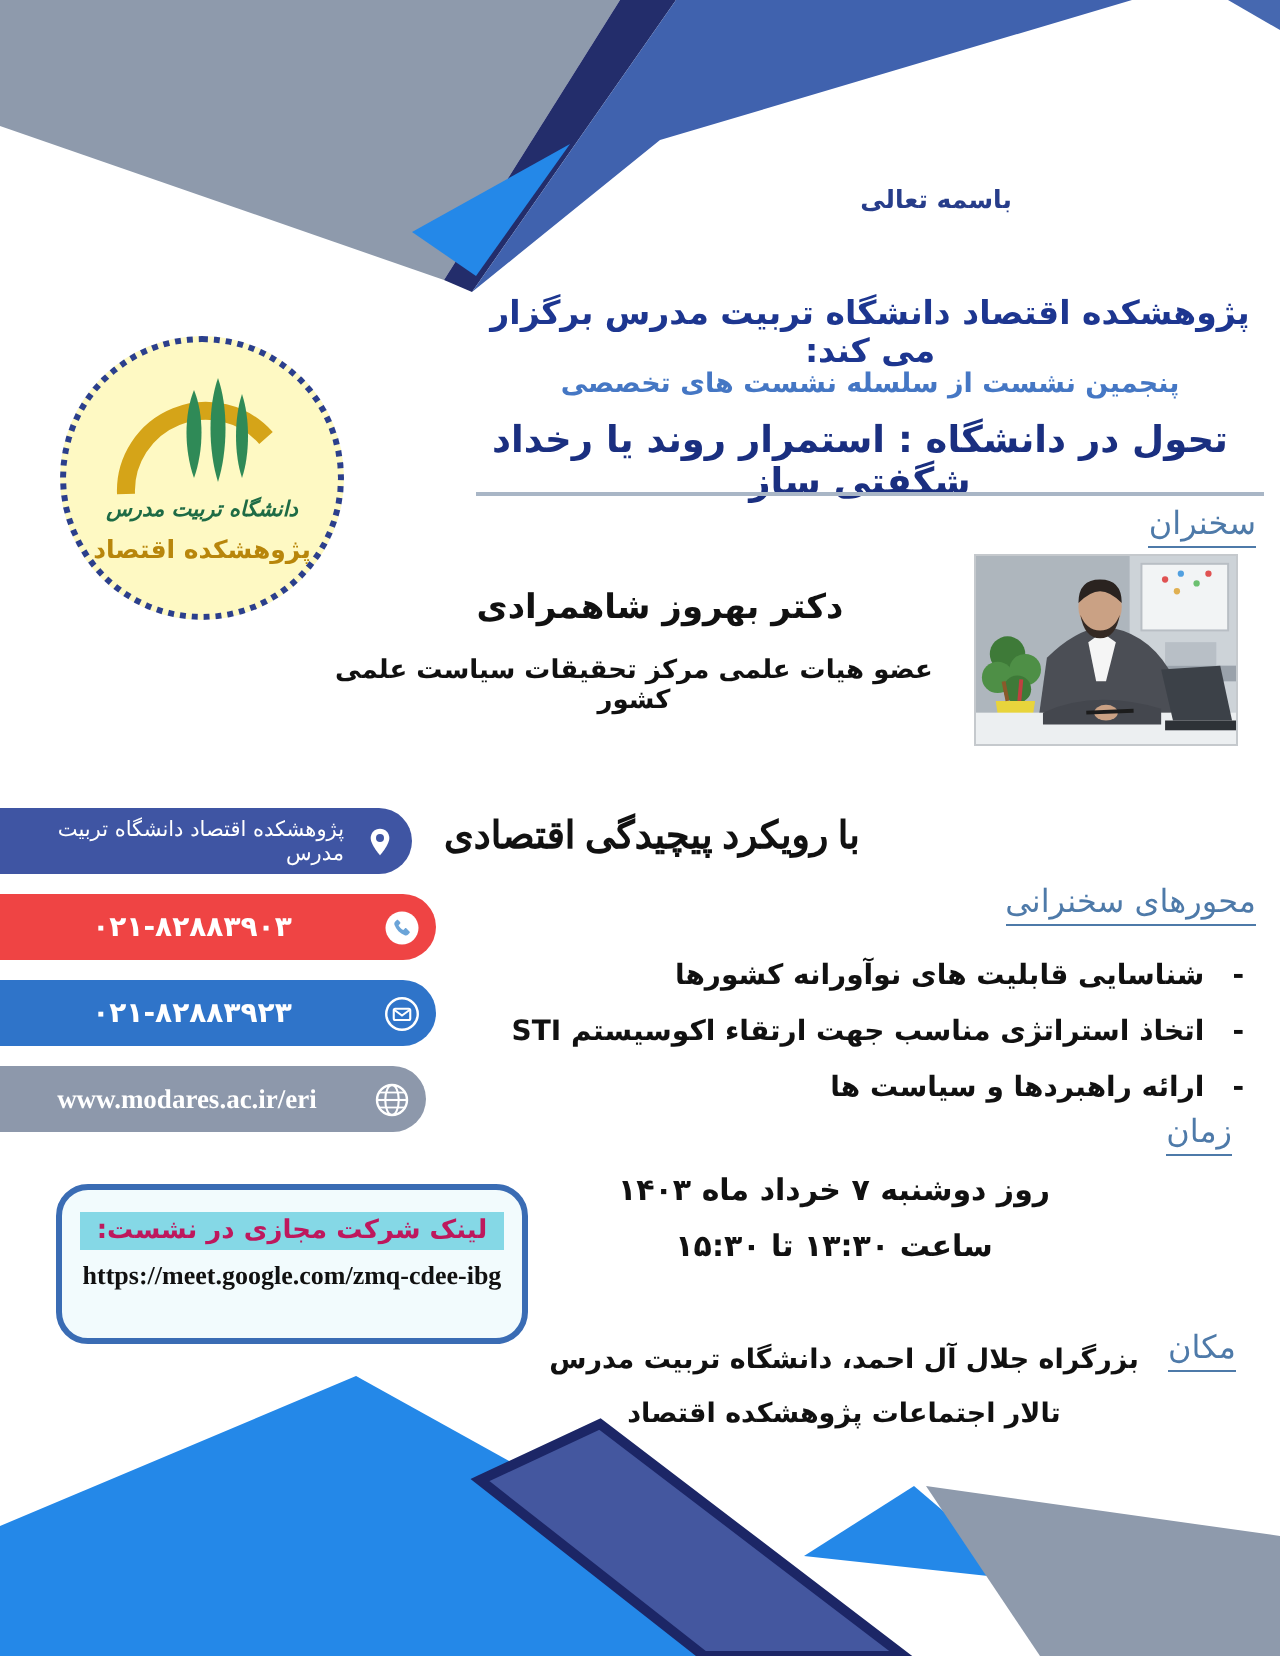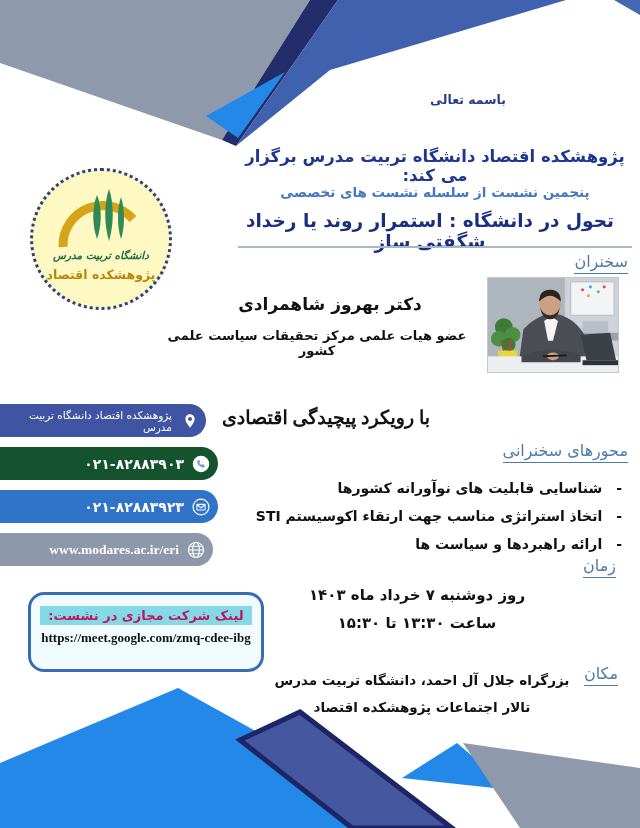--- a/index.html
+++ b/index.html
@@ -59,25 +59,25 @@
   .bullet .dash{margin-left:14px;}
 
   
   .date-line{left:232px;top:586px;width:370px;text-align:center;color:#111;font-size:15px;font-weight:bold;}
   .hours-line{left:232px;top:614px;width:370px;text-align:center;color:#111;font-size:15px;font-weight:bold;}
   .venue1{left:222px;top:672px;width:400px;text-align:center;color:#111;font-size:13.5px;font-weight:bold;}
   .venue2{left:222px;top:699px;width:400px;text-align:center;color:#111;font-size:13.5px;font-weight:bold;}
 
   
   .pill{left:0;height:33px;border-radius:0 17px 17px 0;color:#fff;
-    display:flex;align-items:center;justify-content:flex-end;box-sizing:border-box;
+    display:flex;align-items:center;justify-content:center;box-sizing:border-box;
     padding-right:34px;padding-left:8px;}
   .pill .icon{position:absolute;right:8px;top:50%;transform:translateY(-50%);}
   .pill-1{top:404px;width:206px;background:#3f55a3;font-size:10.5px;}
-  .pill-2{top:447px;width:218px;background:#14532d;font-size:14px;font-weight:bold;}
+  .pill-2{top:447px;width:218px;background:#ef4444;font-size:14px;font-weight:bold;}
   .pill-3{top:490px;width:218px;background:#2f74c9;font-size:14px;font-weight:bold;}
   .pill-4{top:533px;width:213px;background:#8d98ab;font-size:13.5px;font-weight:bold;
     font-family:"Liberation Serif",serif;}
 
   
   .meet-box{left:28px;top:592px;width:236px;height:80px;background:#f2fbfd;
     border:3px solid #3a6cb4;border-radius:16px;box-sizing:border-box;text-align:center;}
   .meet-label{display:inline-block;margin-top:11px;background:#85d8e6;color:#be185d;
     font-size:13px;font-weight:bold;padding:2px 8px;direction:rtl;}
   .meet-url{margin-top:5px;color:#111;font-size:13px;font-weight:bold;

